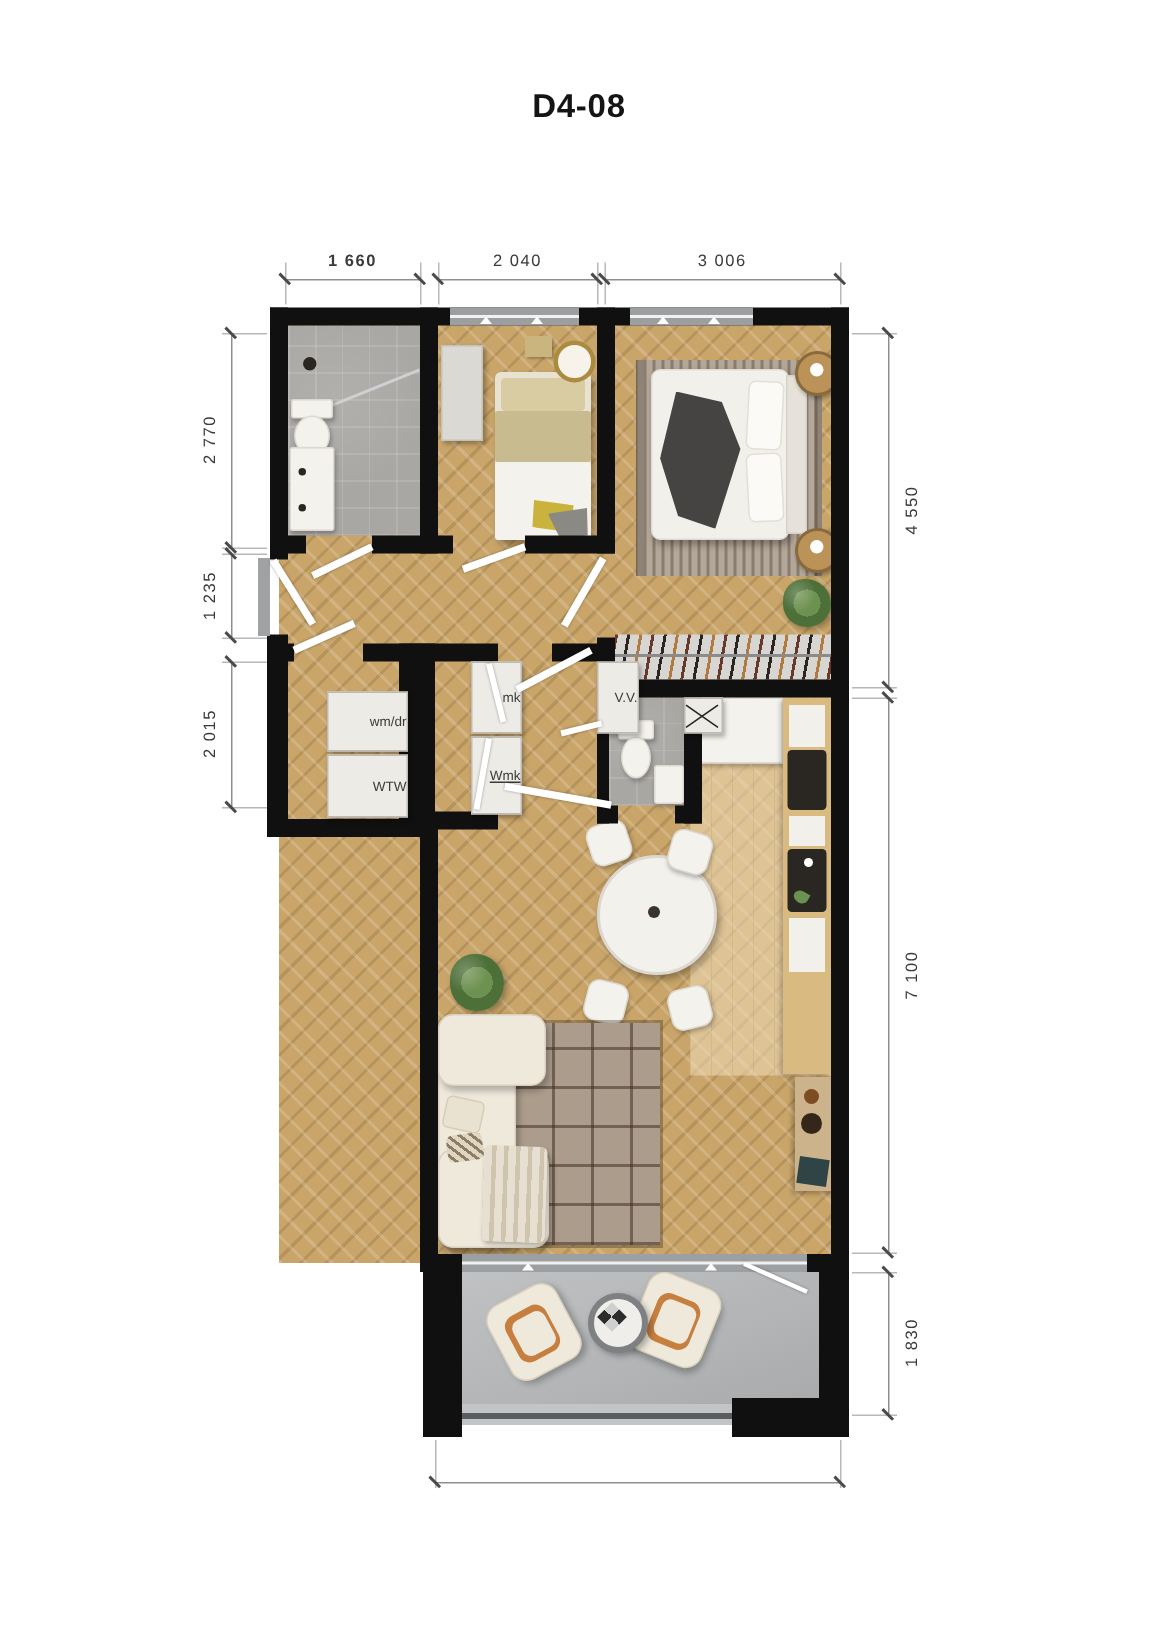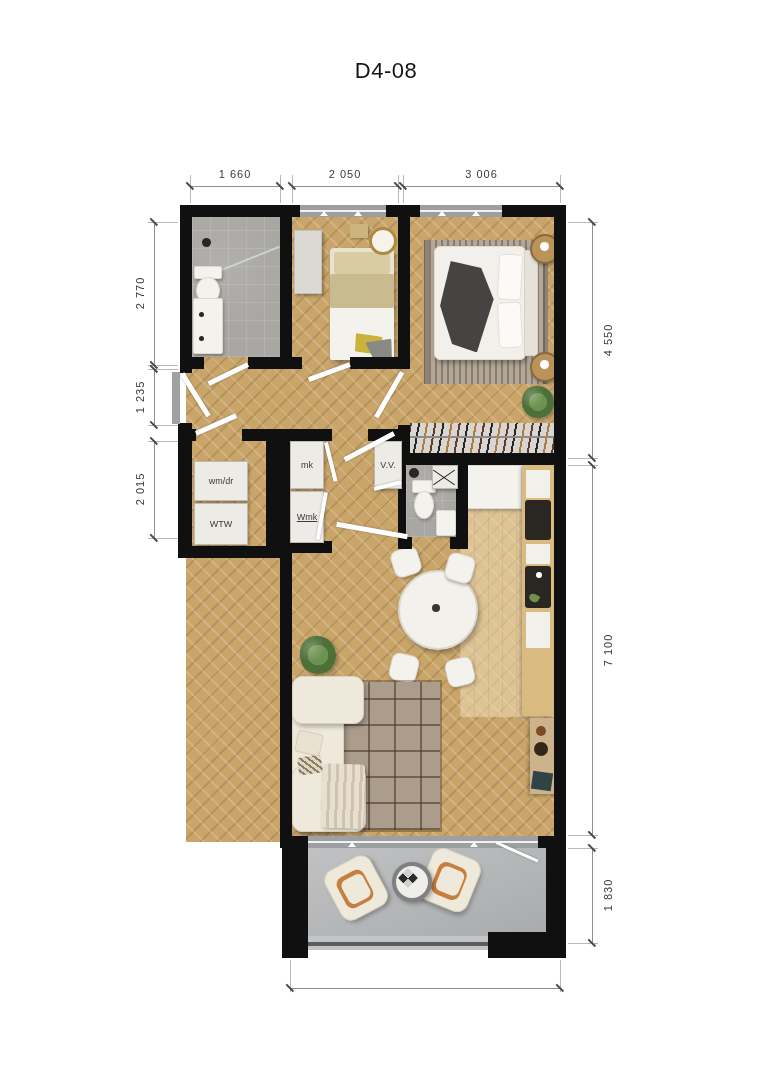--- a/index.html
+++ b/index.html
@@ -22,30 +22,30 @@
     background-image:repeating-linear-gradient(90deg, rgba(120,90,50,.10) 0 1px, transparent 1px 14px);}
   
   .f{z-index:2;}
   .cream{background:var(--furniture-cream,#efe9dc);border:1px solid #d9d0bd;border-radius:10px;box-shadow:2px 3px 4px rgba(0,0,0,.25);}
   .whitefurn{background:#f4f2ed;border:1px solid #ddd8d0;box-shadow:1px 2px 3px rgba(0,0,0,.25);}
   .leaf{background:#fff;box-shadow:0 0 2px rgba(0,0,0,.35);z-index:4;}
   .win{background:var(--window-frame,#9c9e9f);z-index:4;}
   .winline{background:rgba(255,255,255,.85);z-index:5;}
   .chev{width:0;height:0;border:4px solid transparent;border-bottom:5px solid #fff;z-index:6;}
   .lbox{background:#edebe6;border:1px solid #bdbab3;box-shadow:1px 2px 3px rgba(0,0,0,.3);
-    display:flex;align-items:center;justify-content:center;font-size:9px;color:#3b3b3b;z-index:4;}
+    display:flex;align-items:center;justify-content:flex-end;font-size:9px;color:#3b3b3b;z-index:4;margin-left:24px;}
   .xline{position:absolute;left:-2px;top:50%;width:26px;height:1px;background:#222;}
   
   .dimh{height:1px;background:var(--dimension-line,#8f8f8f);z-index:5;}
   .dimv{width:1px;background:var(--dimension-line,#8f8f8f);z-index:5;}
   .ext{background:#b8b8b8;z-index:5;}
   .tick{width:10px;height:1.5px;background:#4a4a4a;transform:rotate(45deg);z-index:6;}
   .dlab{font-size:11px;color:var(--dimension-text,#3a3a3a);letter-spacing:1px;text-align:center;white-space:nowrap;z-index:6;height:14px;line-height:14px;}
   .dlabv{transform:rotate(-90deg);}
-  .title{font-size:22px;font-weight:normal;color:#141414;letter-spacing:.5px;text-align:center;z-index:6;}
+  .title{font-size:22px;font-weight:bold;color:#141414;letter-spacing:.5px;text-align:center;z-index:6;}
   
   .rugliving{background-color:#ab9c8c;
     background-image:
       repeating-linear-gradient(0deg, rgba(58,40,28,.5) 0 2px, transparent 2px 26px),
       repeating-linear-gradient(90deg, rgba(58,40,28,.5) 0 2px, transparent 2px 26px);
     outline:2px solid rgba(58,40,28,.35);}
   .rugmaster{background-color:#b2a798;
     background-image:repeating-linear-gradient(90deg, rgba(72,56,44,.38) 0 2px, transparent 2px 6px);
     border-left:5px solid rgba(72,56,44,.32);border-right:5px solid rgba(72,56,44,.32);}
   .closet{background:
@@ -235,22 +235,22 @@
   <div class="a ext" style="left:560px;top:175px;width:1px;height:28px;"></div>
   <div class="a dimh" style="left:190px;top:186px;width:90px;"></div>
   <div class="a dimh" style="left:292px;top:186px;width:106px;"></div>
   <div class="a dimh" style="left:403px;top:186px;width:157px;"></div>
   <div class="a tick" style="left:185px;top:185px;"></div>
   <div class="a tick" style="left:275px;top:185px;"></div>
   <div class="a tick" style="left:287px;top:185px;"></div>
   <div class="a tick" style="left:393px;top:185px;"></div>
   <div class="a tick" style="left:398px;top:185px;"></div>
   <div class="a tick" style="left:555px;top:185px;"></div>
-  <div class="a dlab" style="left:190px;top:167px;width:90px;">1 660</div>
-  <div class="a dlab" style="left:292px;top:167px;width:106px;">2 050</div>
+  <div class="a dlab" style="left:190px;top:167px;width:90px;font-weight:bold;">1 660</div>
+  <div class="a dlab" style="left:292px;top:167px;width:106px;">2 040</div>
   <div class="a dlab" style="left:403px;top:167px;width:157px;">3 006</div>
 
   <div class="a ext" style="left:148px;top:222px;width:30px;height:1px;"></div>
   <div class="a ext" style="left:148px;top:365px;width:30px;height:1px;"></div>
   <div class="a ext" style="left:148px;top:369px;width:30px;height:1px;"></div>
   <div class="a ext" style="left:148px;top:425px;width:30px;height:1px;"></div>
   <div class="a ext" style="left:148px;top:441px;width:30px;height:1px;"></div>
   <div class="a ext" style="left:148px;top:538px;width:30px;height:1px;"></div>
   <div class="a dimv" style="left:154px;top:222px;height:143px;"></div>
   <div class="a dimv" style="left:154px;top:369px;height:56px;"></div>

